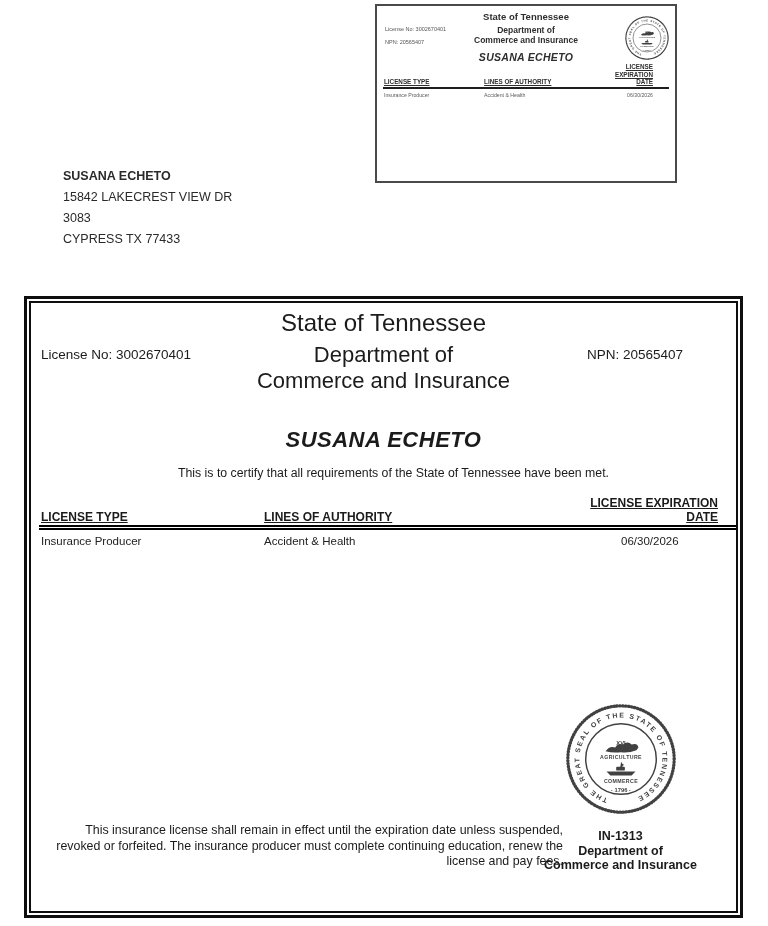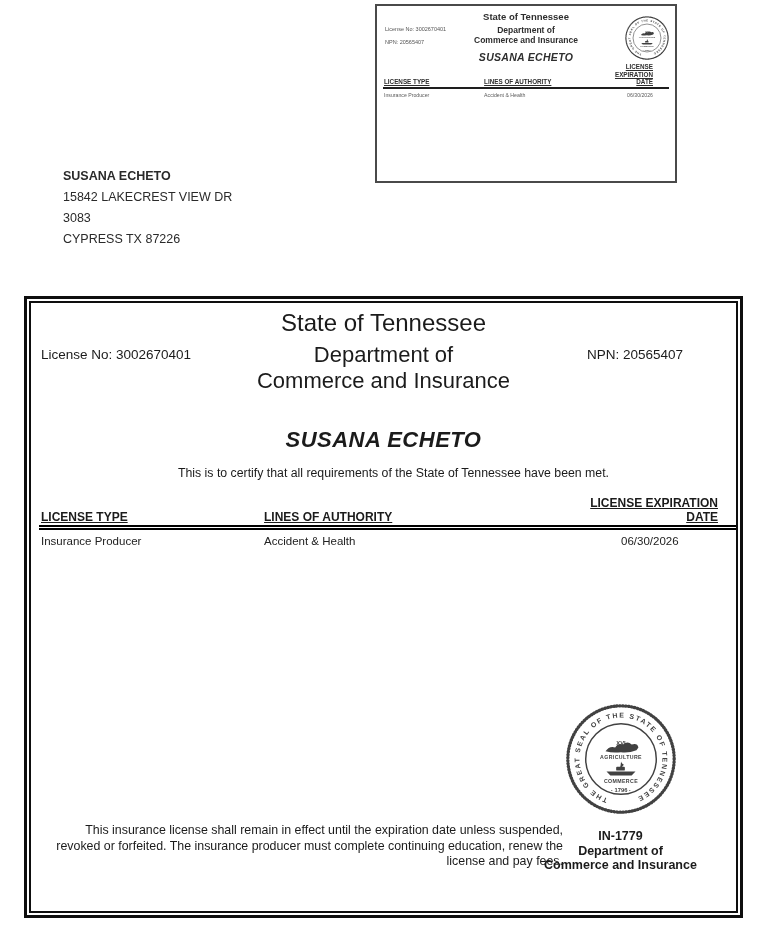--- a/index.html
+++ b/index.html
@@ -117,21 +117,21 @@
         </tr>
       </tbody>
     </table>
   </div>
 </div>
 
 <div class="address">
   <div class="addr-name">SUSANA ECHETO</div>
   <div>15842 LAKECREST VIEW DR</div>
   <div>3083</div>
-  <div>CYPRESS TX 87226</div>
+  <div>CYPRESS TX 77433</div>
 </div>
 
 <div class="cert">
   <div class="cert-inner">
     <div class="cert-center cert-state">State of Tennessee</div>
     <div class="cert-licno">License No: 3002670401</div>
     <div class="cert-center cert-dept">
       <div>Department of</div>
       <div>Commerce and Insurance</div>
     </div>
@@ -163,19 +163,19 @@
       </table>
     </div>
 
     <div class="cert-footer">This insurance license shall remain in effect until the expiration date unless suspended, revoked or forfeited. The insurance producer must complete continuing education, renew the license and pay fees.</div>
 
     <div class="seal-block">
       <svg width="116" height="116">
         <use href="#tn-seal"></use>
       </svg>
       <div class="form-block">
-        <div>IN-1779</div>
+        <div>IN-1313</div>
         <div>Department of</div>
         <div>Commerce and Insurance</div>
       </div>
     </div>
   </div>
 </div>
 
 </body></html>

